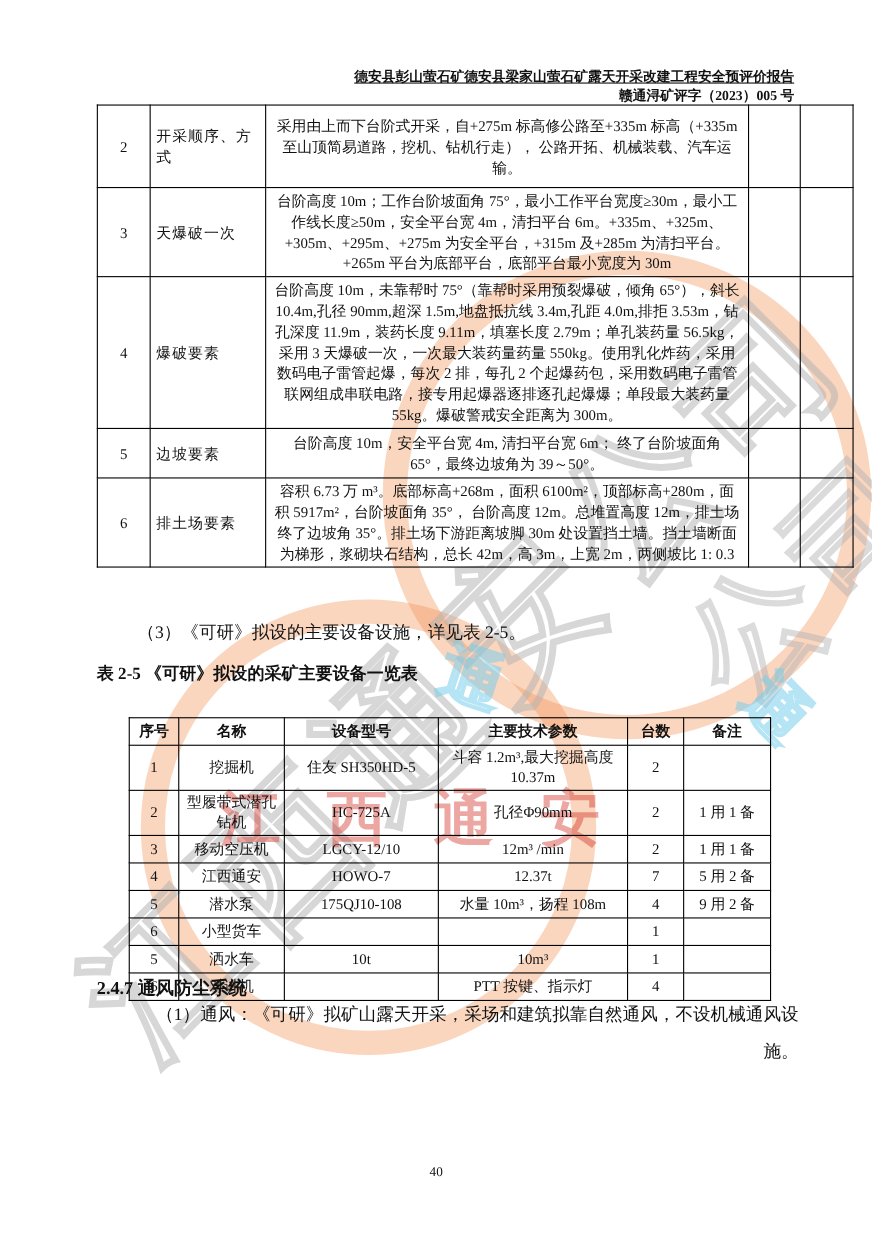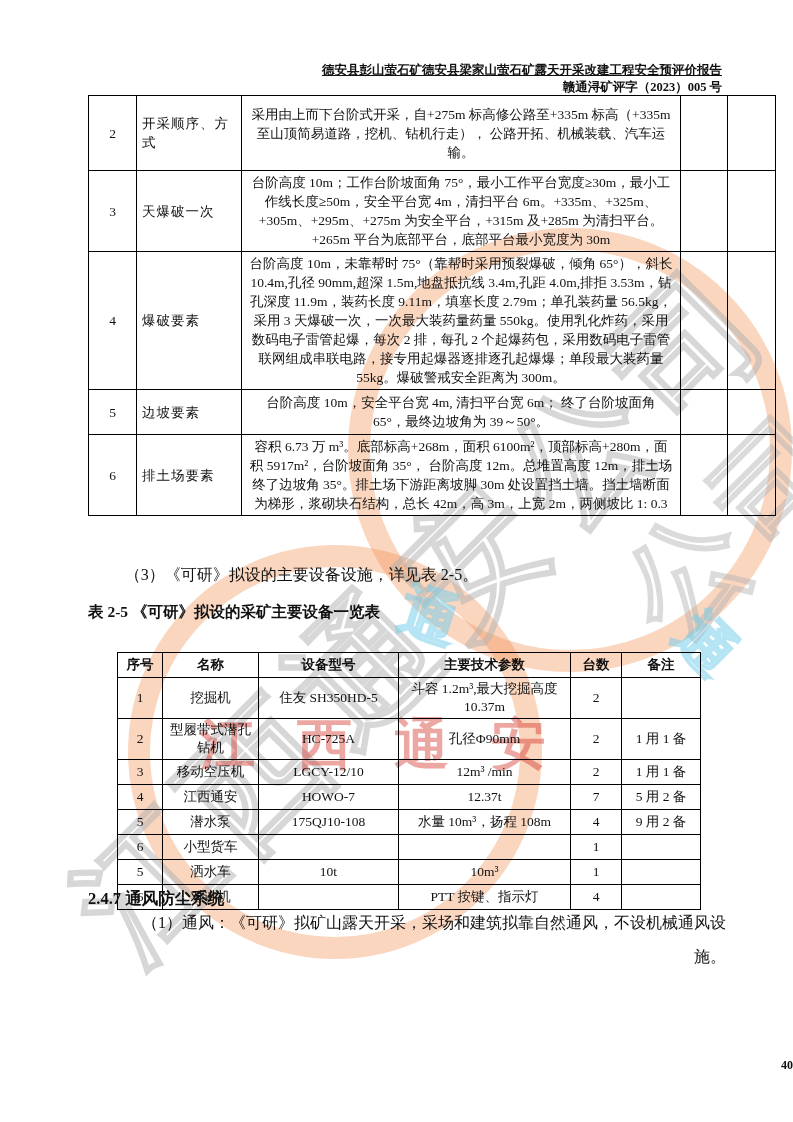--- a/index.html
+++ b/index.html
@@ -69,21 +69,21 @@
   .t2 td{line-height:18px;padding:2px 4px;height:20px;}
   .t2 col.c1{width:45px;}
   .t2 col.c2{width:96px;}
   .t2 col.c3{width:140px;}
   .t2 col.c4{width:172px;}
   .t2 col.c5{width:51px;}
   .t2 col.c6{width:79px;}
   
   .sec-heading{position:absolute;left:88px;top:876px;font-size:16.5px;font-weight:700;margin-top:12px;}
   .sec-para{position:absolute;left:88px;top:906px;width:638px;font-size:16px;line-height:2.15;text-indent:2em;text-align:right;}
-  .page-num{position:absolute;left:0;right:0;top:1058px;text-align:right;font-size:12px;font-weight:bold;}
+  .page-num{position:absolute;left:0;right:0;top:1058px;text-align:center;font-size:12px;}
 </style>
 </head>
 <body>
 
 <div class="page">
 
   <div class="wm-layer">
     <div class="wm-circle c1"></div>
     <div class="wm-circle c2"></div>
     <div class="wm-gray">江西通安公司</div>

